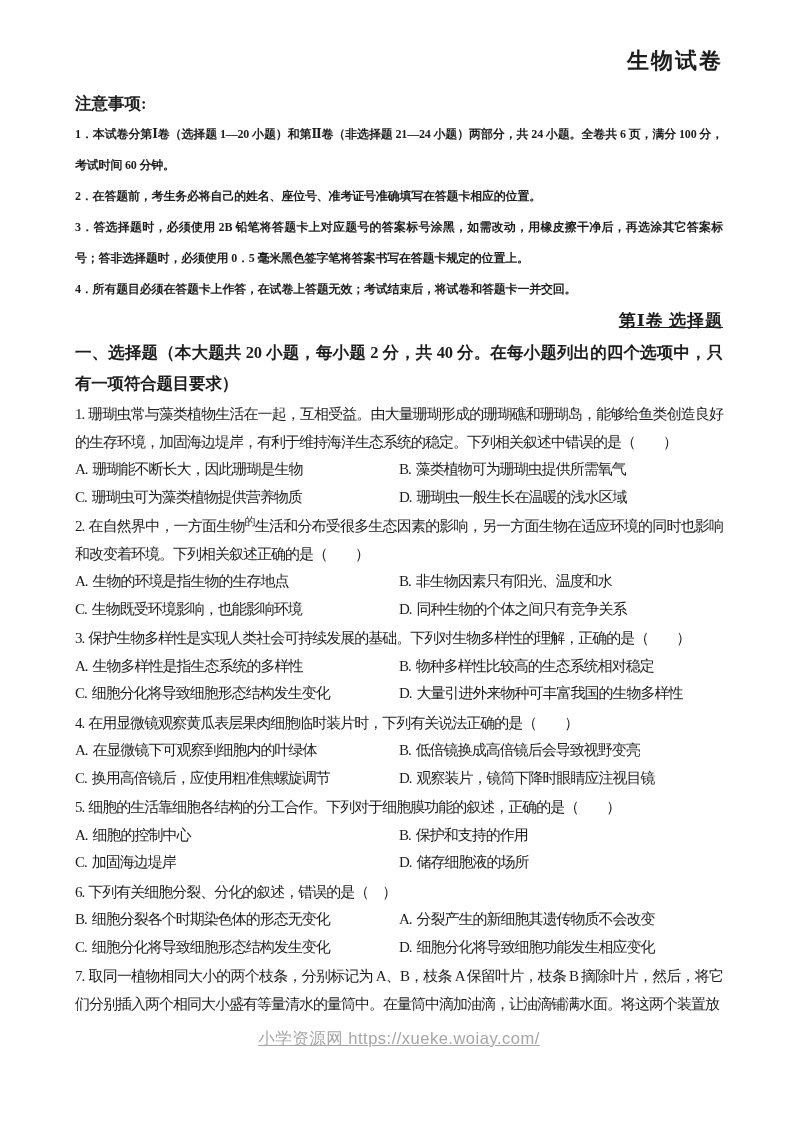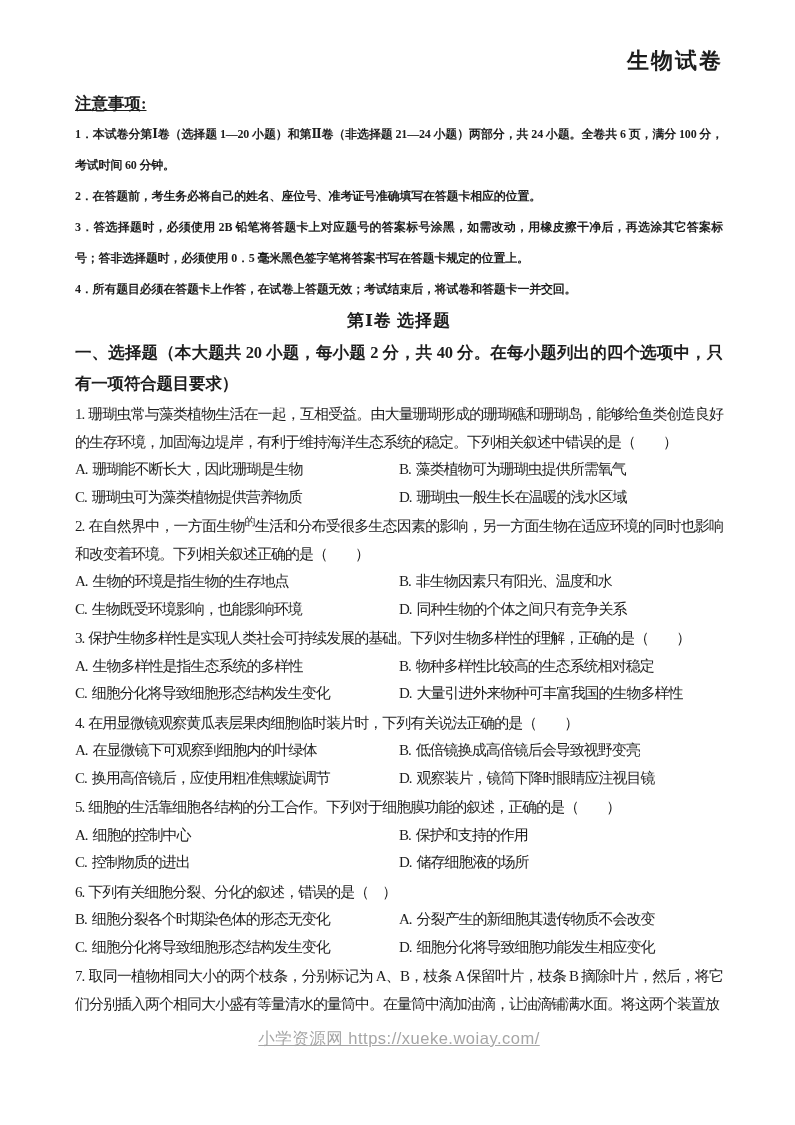--- a/index.html
+++ b/index.html
@@ -23,37 +23,37 @@
     font-size: 22px;
     font-weight: bold;
     line-height: 30px;
     letter-spacing: 2px;
   }
   .notice-label {
     margin: 0;
     font-size: 16.5px;
     font-weight: bold;
     line-height: 31px;
-    text-decoration: underline;
   }
   .notice-item {
     margin: 0;
     font-size: 12px;
     font-weight: bold;
     line-height: 31px;
     letter-spacing: -0.2px;
     text-align: justify;
   }
   .section-heading {
     margin: 0;
-    text-align: center;
+    text-align: right;
     font-size: 17px;
     font-weight: bold;
     line-height: 32px;
     letter-spacing: 1px;
+    text-decoration: underline;
   }
   .section-intro {
     margin: 0;
     font-size: 16.5px;
     font-weight: bold;
     line-height: 31px;
     letter-spacing: -0.2px;
     text-align: justify;
   }
   .questions {
@@ -148,21 +148,21 @@
           <div class="option"><span class="opt-label">B.</span><span>低倍镜换成高倍镜后会导致视野变亮</span></div>
           <div class="option"><span class="opt-label">C.</span><span>换用高倍镜后，应使用粗准焦螺旋调节</span></div>
           <div class="option"><span class="opt-label">D.</span><span>观察装片，镜筒下降时眼睛应注视目镜</span></div>
         </div>
       </div>
       <div class="question">
         <p class="stem"><span class="q-num">5.</span><span>细胞的生活靠细胞各结构的分工合作。下列对于细胞膜功能的叙述，正确的是（　　）</span></p>
         <div class="options">
           <div class="option"><span class="opt-label">A.</span><span>细胞的控制中心</span></div>
           <div class="option"><span class="opt-label">B.</span><span>保护和支持的作用</span></div>
-          <div class="option"><span class="opt-label">C.</span><span>控制物质的进出</span></div>
+          <div class="option"><span class="opt-label">C.</span><span>加固海边堤岸</span></div>
           <div class="option"><span class="opt-label">D.</span><span>储存细胞液的场所</span></div>
         </div>
       </div>
       <div class="question">
         <p class="stem"><span class="q-num">6.</span><span>下列有关细胞分裂、分化的叙述，错误的是（　）</span></p>
         <div class="options">
           <div class="option"><span class="opt-label">B.</span><span>细胞分裂各个时期染色体的形态无变化</span></div>
           <div class="option"><span class="opt-label">A.</span><span>分裂产生的新细胞其遗传物质不会改变</span></div>
           <div class="option"><span class="opt-label">C.</span><span>细胞分化将导致细胞形态结构发生变化</span></div>
           <div class="option"><span class="opt-label">D.</span><span>细胞分化将导致细胞功能发生相应变化</span></div>

